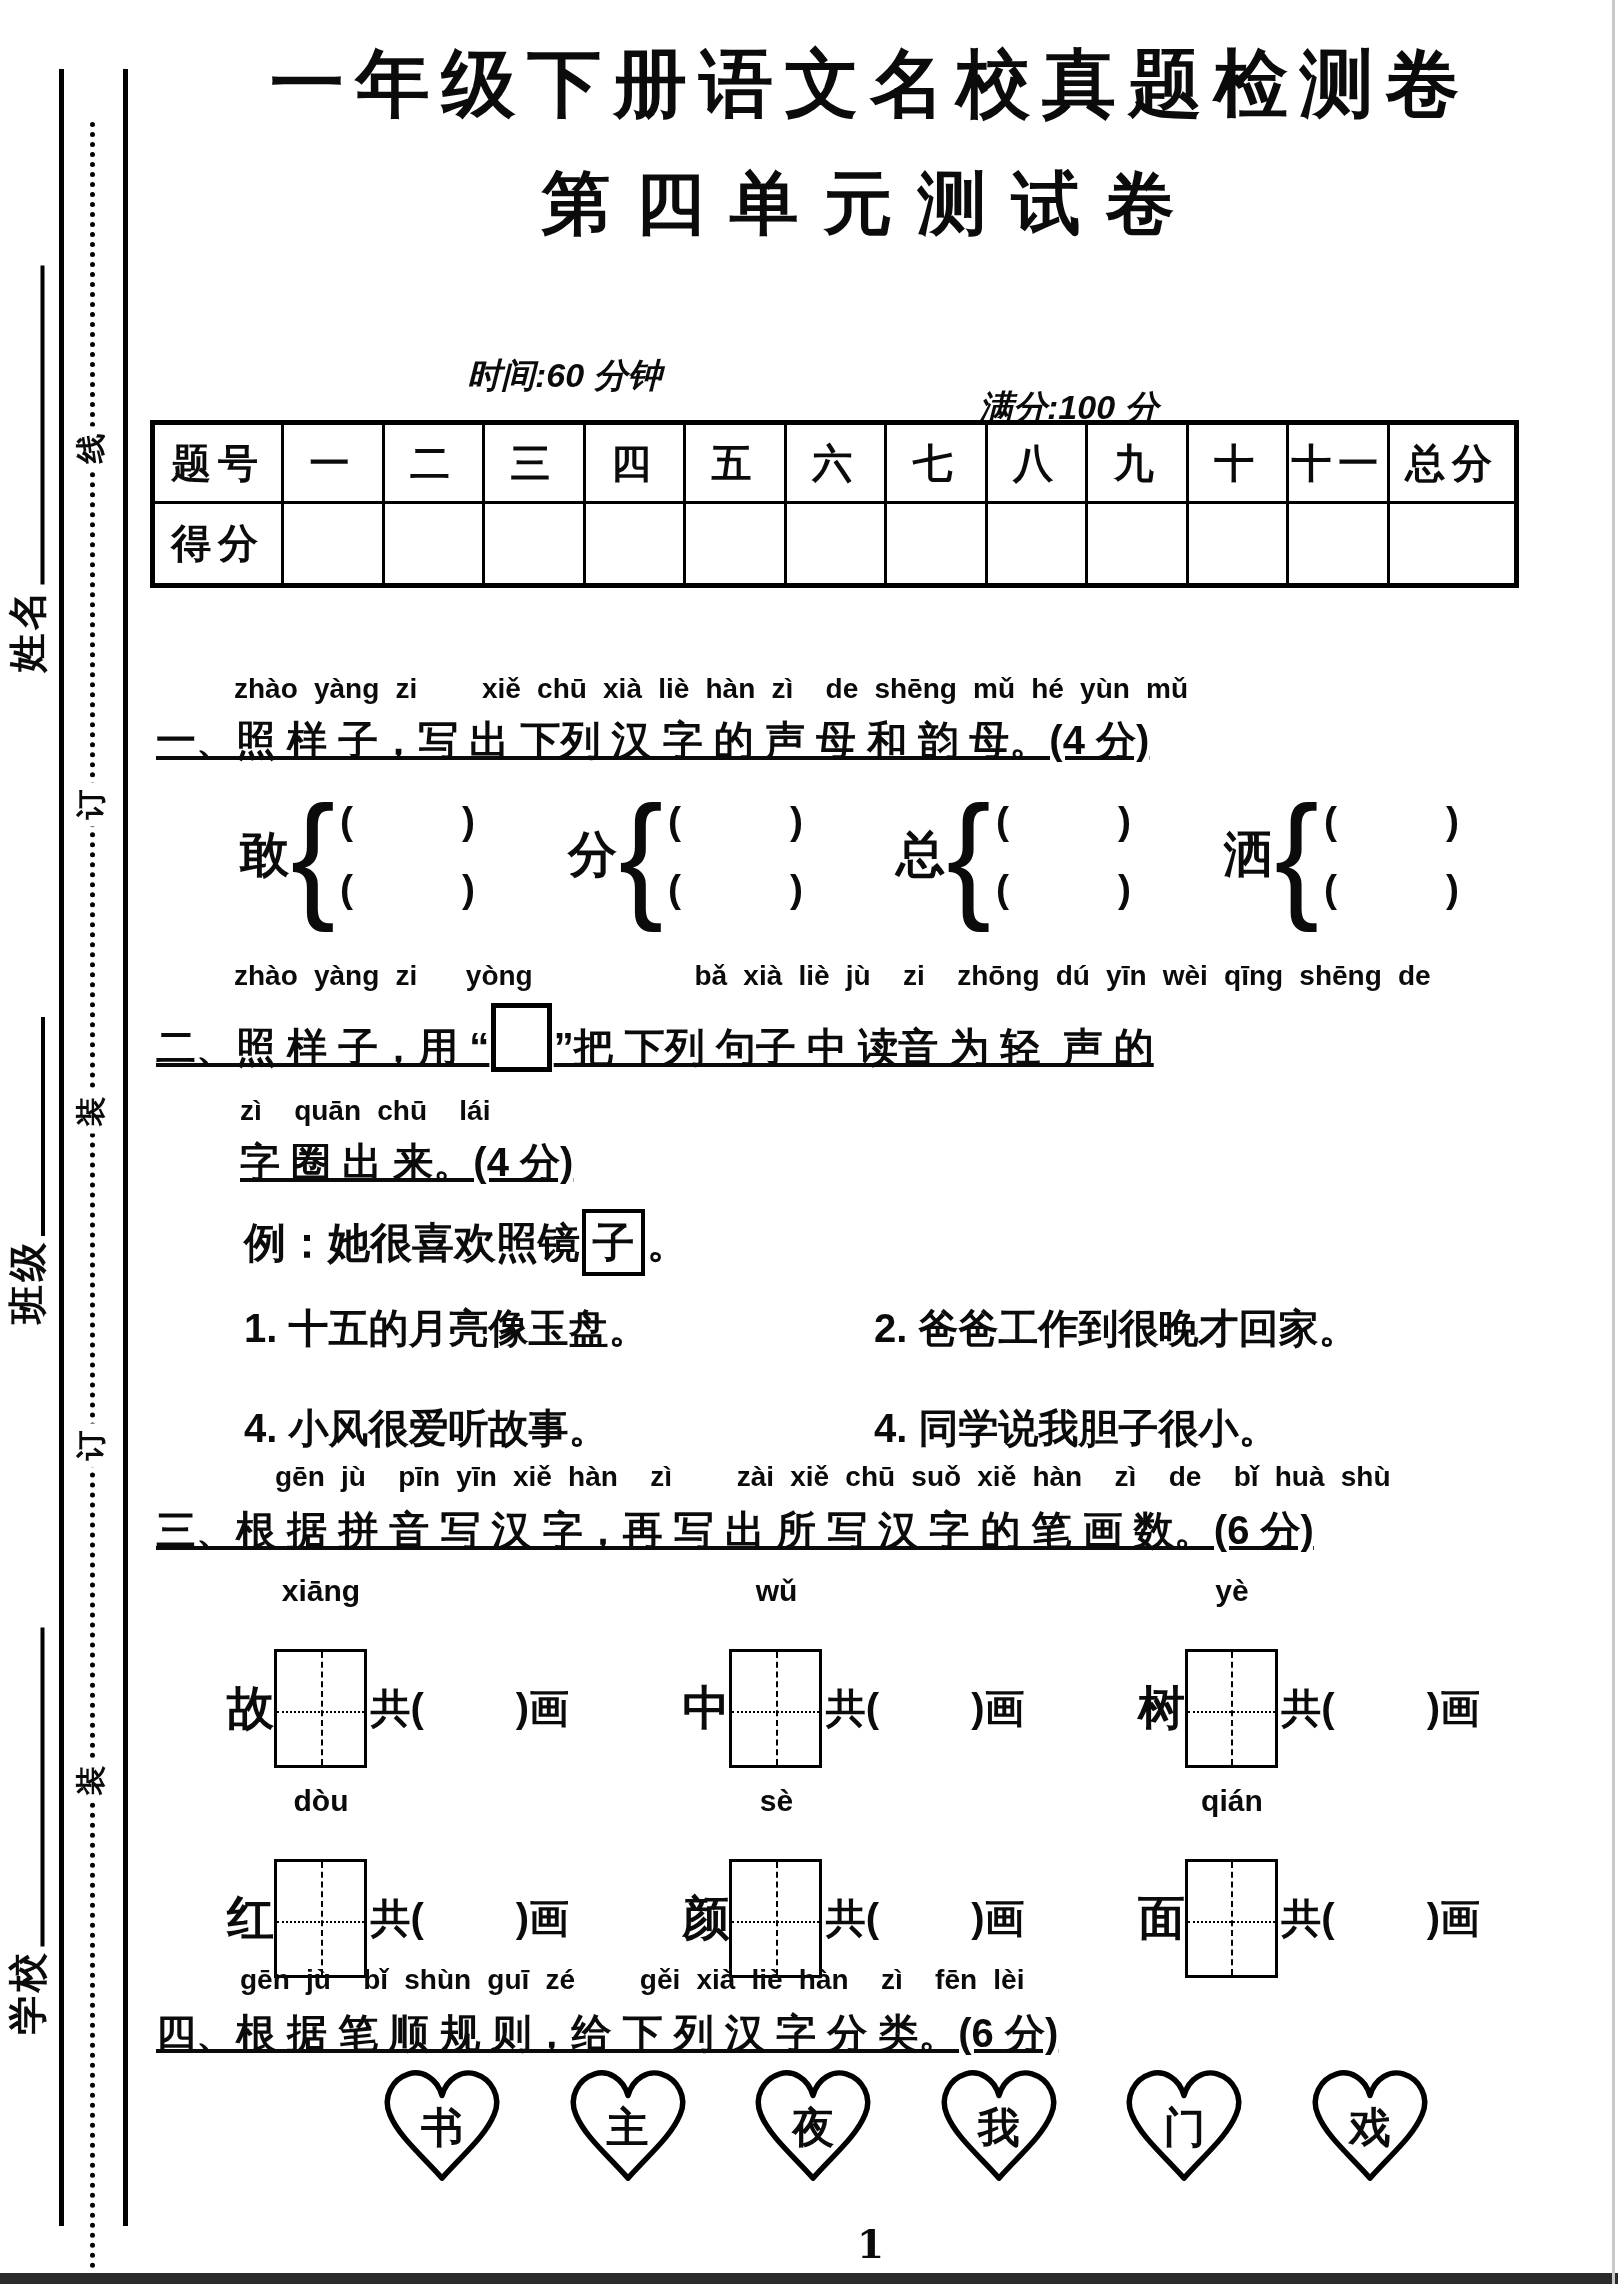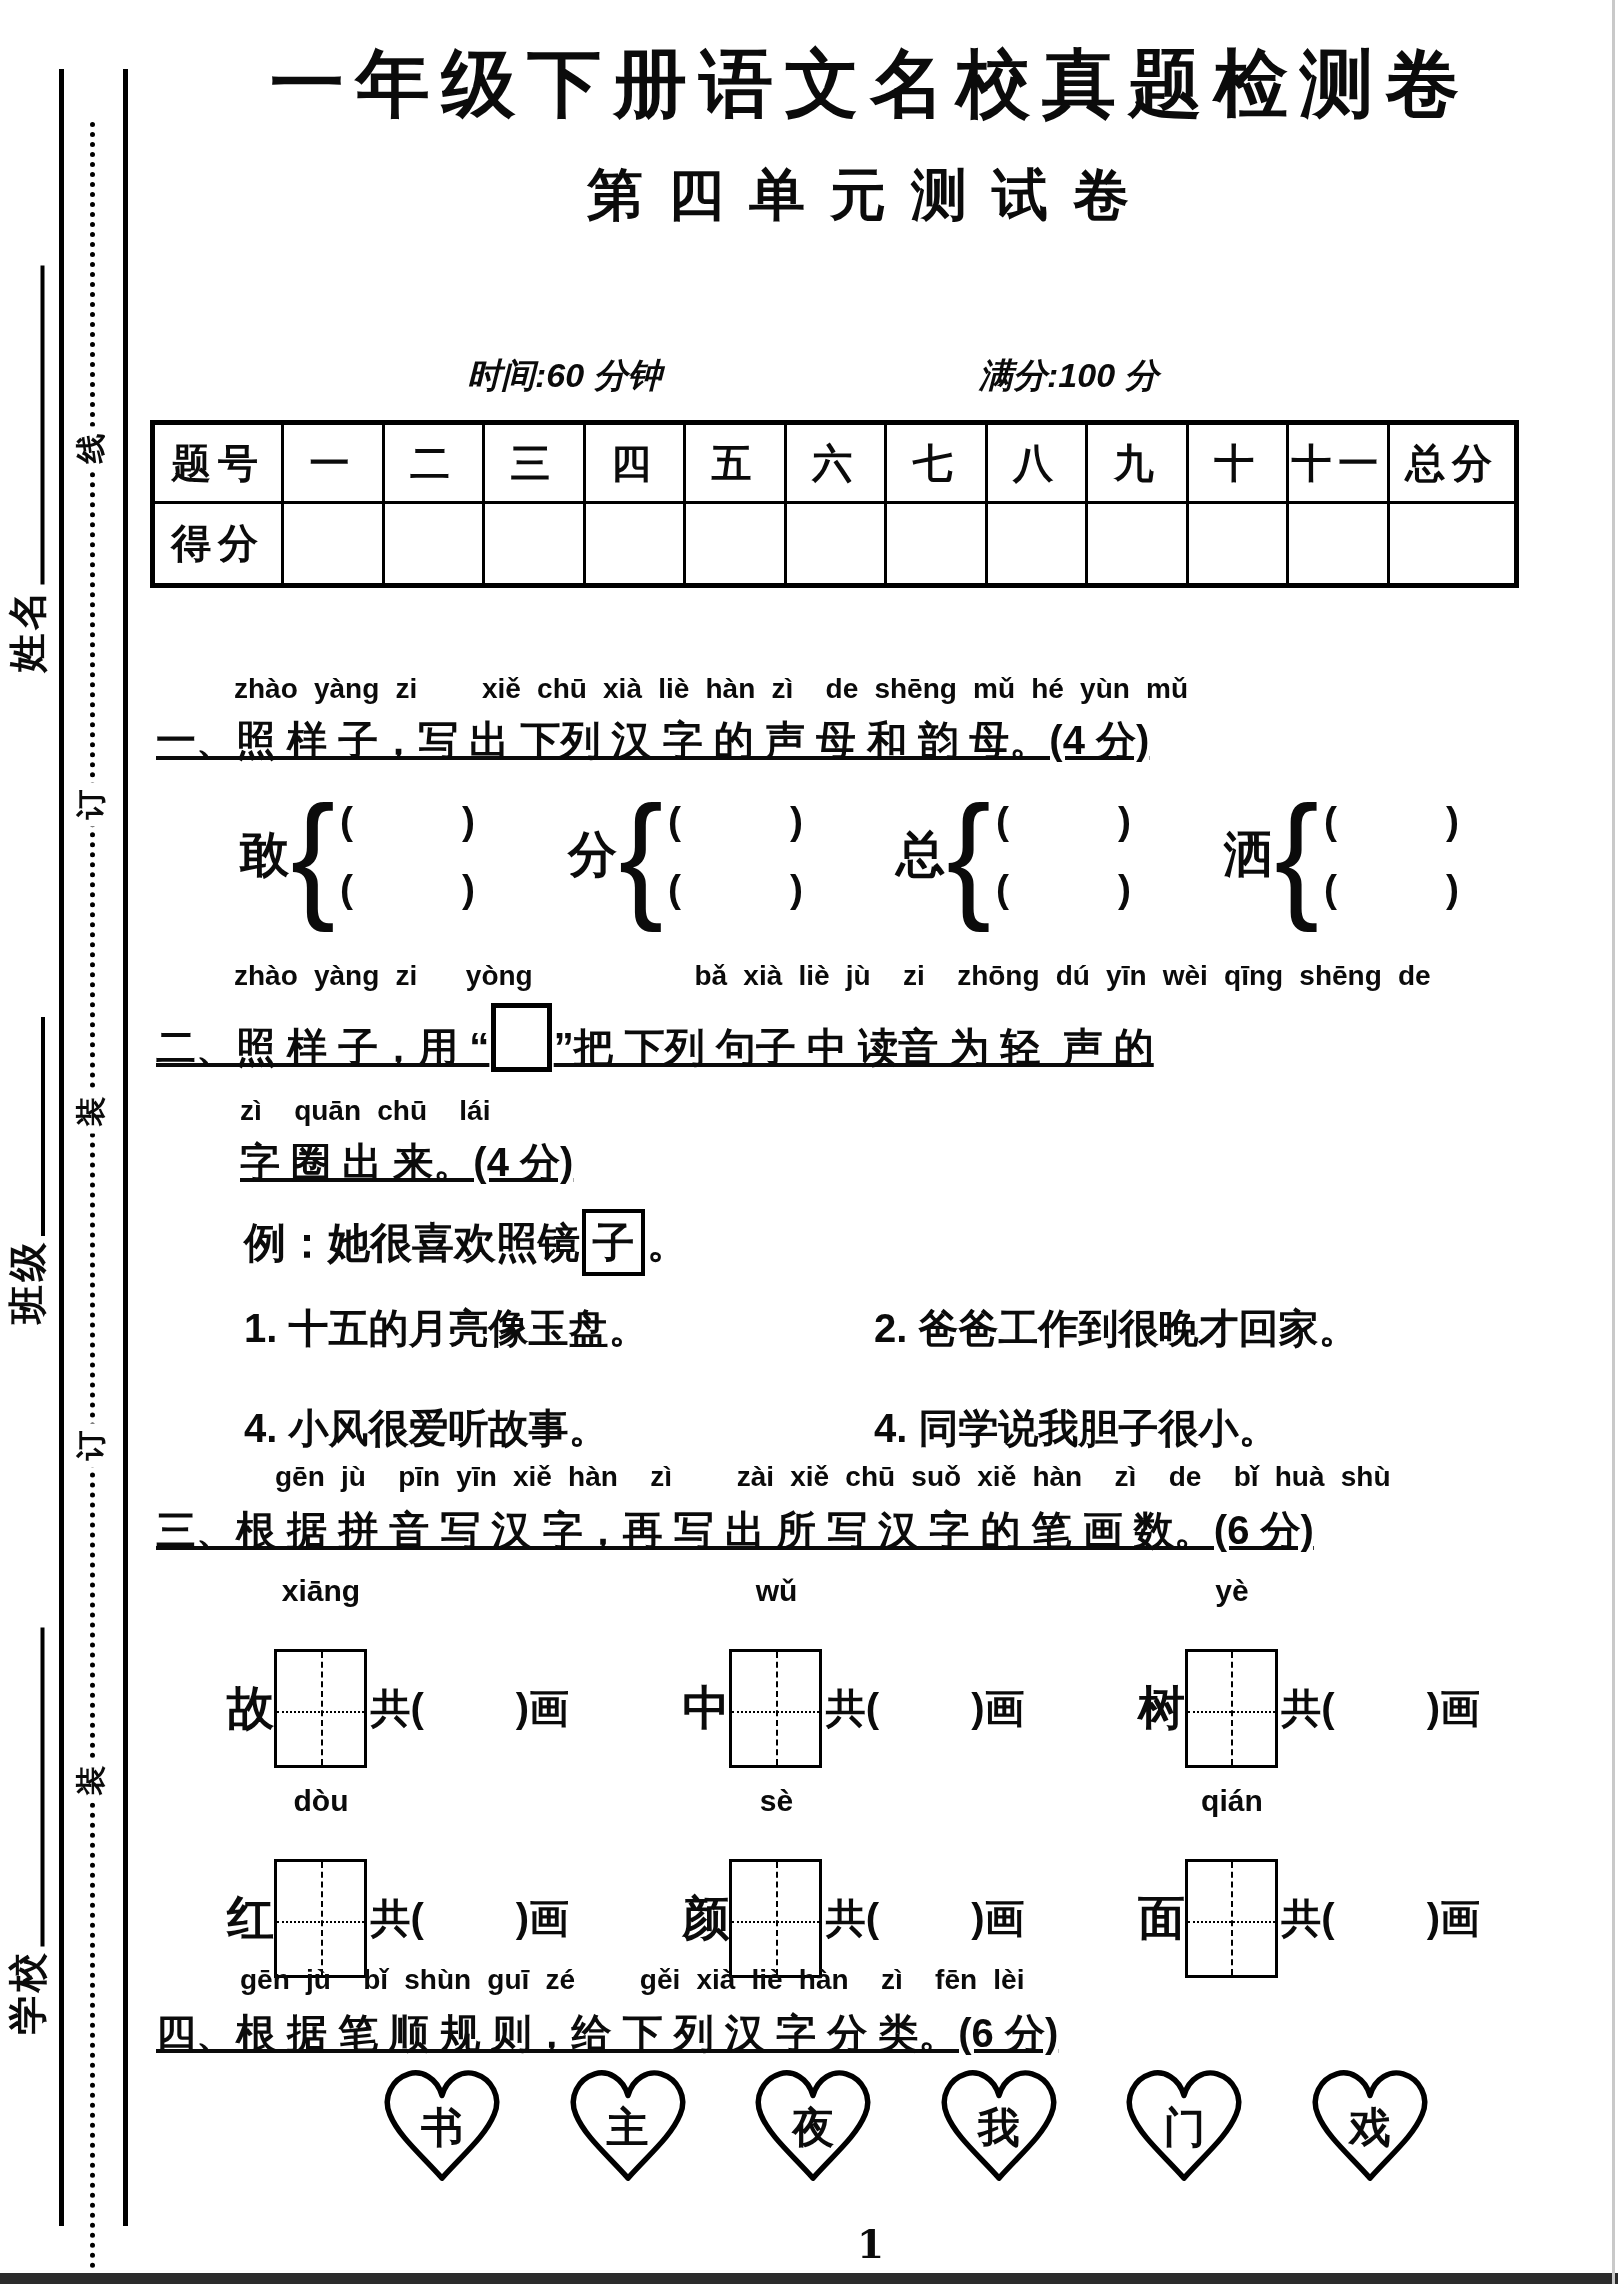--- a/index.html
+++ b/index.html
@@ -22,25 +22,25 @@
   .name-pos{left:-191px;top:429px;width:437px;}
   .class-pos{left:-140px;top:1131px;width:336px;}
   .school-pos{left:-191px;top:1791px;width:437px;}
   .bind-char{position:absolute;left:69px;width:44px;height:47px;display:flex;
     align-items:center;justify-content:center;background:#fff;
     font-size:30px;font-weight:bold;transform:rotate(-90deg);}
 
   
   .title{left:139px;top:35px;width:1463px;text-align:center;font-size:74px;
     font-weight:bold;letter-spacing:11.8px;}
-  .subtitle{left:139px;top:158px;width:1463px;text-align:center;font-size:56px;
+  .subtitle{left:139px;top:158px;width:1463px;text-align:center;font-size:69px;
     font-weight:bold;letter-spacing:25px;}
   .info{top:353px;font-size:34px;font-weight:bold;font-style:italic;}
   .info-time{left:467px;}
-  .info-score{left:979px;}
+  .info-score{left:979px;margin-top:32px;}
 
   
   .score-table{left:150px;top:420px;width:1369px;display:grid;
     grid-template-columns:129px repeat(11,1fr) 124px;grid-auto-rows:79px;
     border:5px solid #000;box-sizing:border-box;}
   .st-cell{display:flex;align-items:center;justify-content:center;
     border-right:3.4px solid #000;border-bottom:3.4px solid #000;
     font-size:40px;font-weight:bold;letter-spacing:6.7px;}
   .st-cell.last-col{border-right:none;}
   .st-cell.row2{border-bottom:none;}

